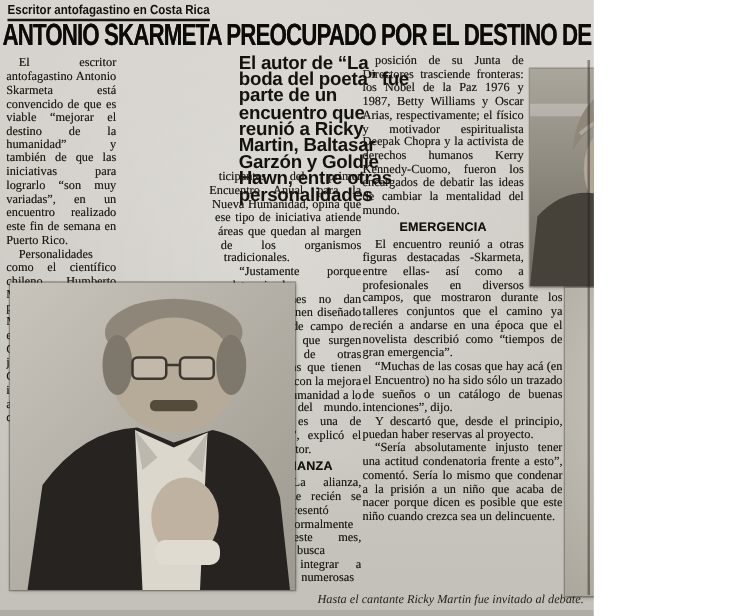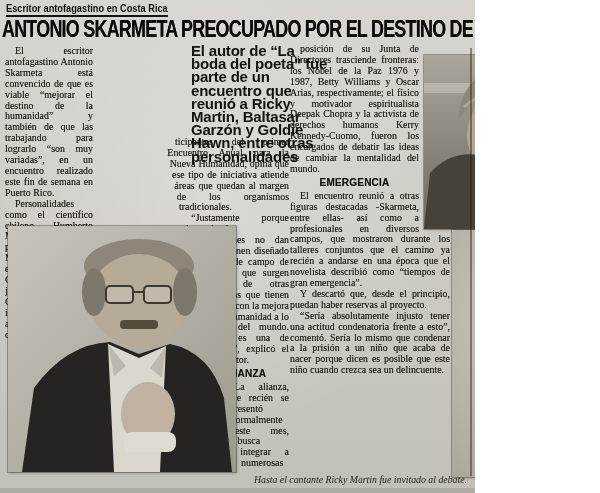--- a/index.html
+++ b/index.html
@@ -74,41 +74,42 @@
 <body>
 
 <div class="page">
 
   <div class="kicker">Escritor antofagastino en Costa Rica</div>
 
   <h1 class="headline">ANTONIO SKARMETA PREOCUPADO POR EL DESTINO DE LA HUMANIDAD</h1>
 
   <div class="col col1">
     <span class="spacer spacer-col1"></span>
-    <p>El escritor antofagastino Antonio Skarmeta está convencido de que es viable “mejorar el destino de la humanidad” y también de que las trabajando para lograrlo “son muy variadas”, en un encuentro realizado este fin de semana en Puerto Rico.</p>
+    <p>El escritor antofagastino Antonio Skarmeta está convencido de que es viable “mejorar el destino de la humanidad” y también de que las iniciativas para lograrlo “son muy variadas”, en un encuentro realizado este fin de semana en Puerto Rico.</p>
     <p>Personalidades como el científico chileno Humberto Maturana, el cantante puertorriqueño Ricky Martin, la actriz estadounidense Goldie Hawn junto al juez español Baltasar Garzón, propusieron iniciativas que ayuden a construir lo que denominan “una nueva humanidad”.</p>
 
   </div>
 
   <div class="deck">El autor de “La boda del poeta” fue parte de un encuentro que reunió a Ricky Martin, Baltasar Garzón y Goldie Hawn, entre otras personalidades</div>
 
   <div class="col col2">
     <span class="spacer spacer-col2"></span>
     <p>ticipantes del primer Encuentro Anual para la Nueva Humanidad, opina que ese tipo de iniciativa atiende áreas que quedan al margen de los organismos tradicionales.</p>
     <p>“Justamente porque determinadas organizaciones no dan abasto o tienen diseñado otro tipo de campo de acción es que surgen cientos de otras iniciativas que tienen que ver con la mejora de la humanidad a lo largo del mundo. Esta es una de ellas”, explicó el escritor.</p>
     <div class="subhead alianza">ALIANZA</div>
     <p>La alianza, que recién se presentó formalmente este mes, busca integrar a numerosas personalidades que perciben la necesidad de una forma de pensar más positivamente y de una sociedad más compasiva, según su declaración de propósitos.</p>
 
   </div>
 
   <div class="col col3">
     <span class="spacer spacer-col3"></span>
     <p>posición de su Junta de Directores trasciende fronteras: los Nóbel de la Paz 1976 y 1987, Betty Williams y Oscar Arias, respectivamente; el físico y motivador espiritualista Deepak Chopra y la activista de derechos humanos Kerry Kennedy-Cuomo, fueron los encargados de debatir las ideas de cambiar la mentalidad del mundo.</p>
     <div class="subhead emergencia">EMERGENCIA</div>
     <p>El encuentro reunió a otras figuras destacadas -Skarmeta, entre ellas- así como a profesionales en diversos campos, que mostraron durante los talleres conjuntos que el camino ya recién a andarse en una época que el novelista describió como “tiempos de gran emergencia”.</p>
+    <p>“Muchas de las cosas que hay acá (en el Encuentro) no ha sido sólo un trazado de sueños o un catálogo de buenas intenciones”, dijo.</p>
     <p>Y descartó que, desde el principio, puedan haber reservas al proyecto.</p>
     <p>“Sería absolutamente injusto tener una actitud condenatoria frente a esto”, comentó. Sería lo mismo que condenar a la prisión a un niño que acaba de nacer porque dicen es posible que este niño cuando crezca sea un delincuente.</p>
 
   </div>
 
   <svg class="photo photo-skarmeta" viewBox="0 0 228 246" preserveAspectRatio="none">
     <defs>
       <linearGradient id="g1" x1="0" y1="0" x2="1" y2="1">
         <stop offset="0" stop-color="#c8c4bb"></stop>
           <stop offset="1" stop-color="#9e998f"></stop>

